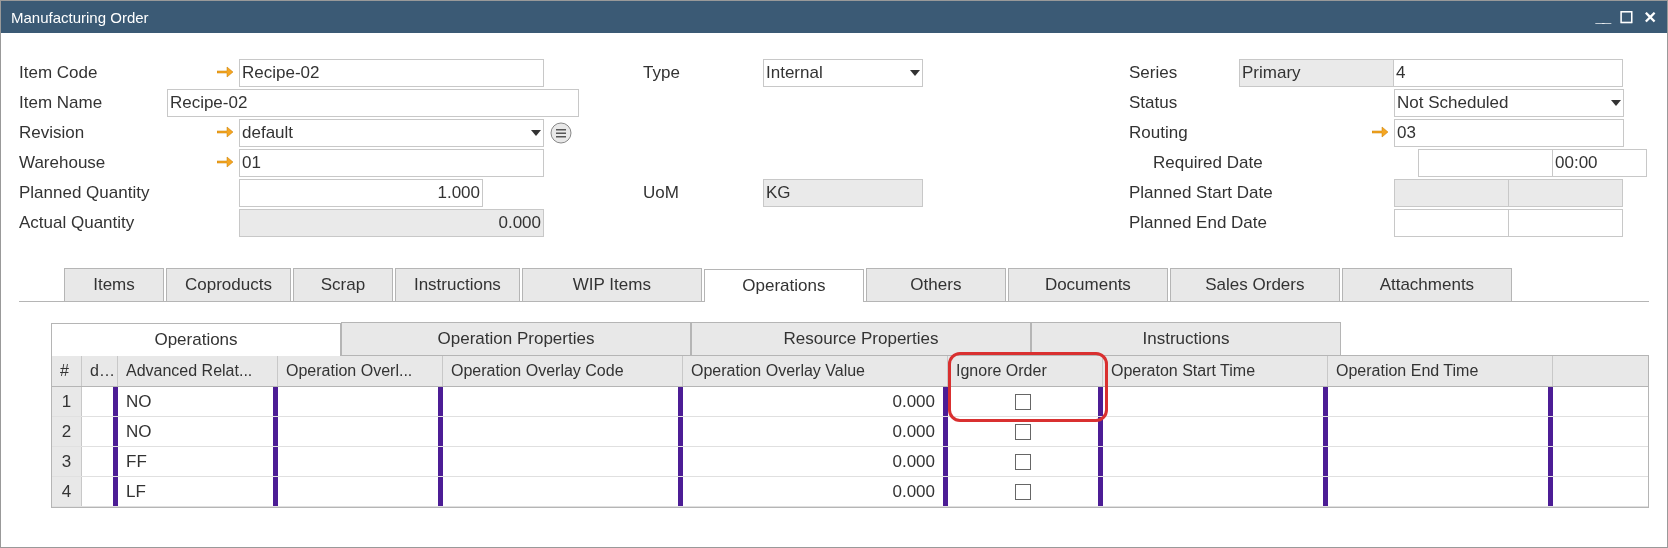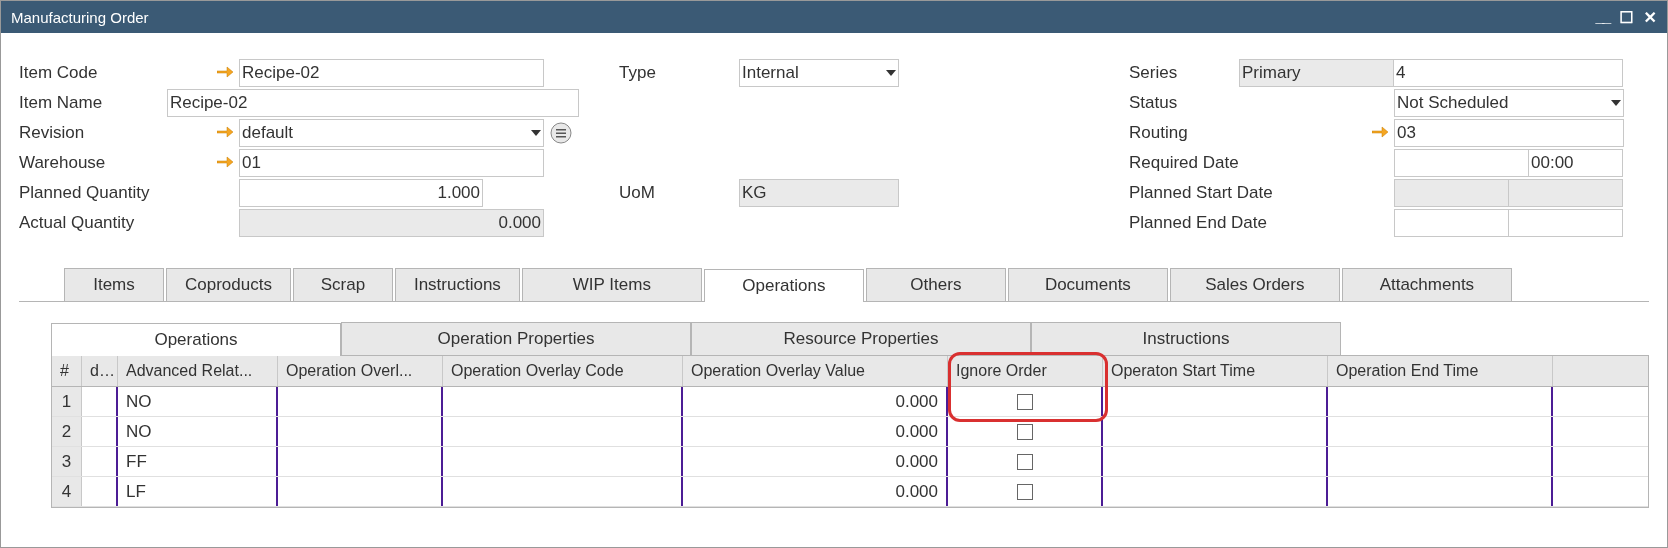--- a/index.html
+++ b/index.html
@@ -2,21 +2,21 @@
 <html><head>
 <meta charset="utf-8">
 <style>
 * { box-sizing: border-box; margin: 0; padding: 0; font-family: Tahoma, Arial, sans-serif; }
 body { background: #fff; width: 1668px; height: 548px; overflow: hidden; border: 1px solid #999; }
 
 .titlebar { background: #3b5a75; color: #fff; height: 32px; display: flex; align-items: center; padding: 0 10px; font-size: 15px; justify-content: space-between; }
 .titlebar .controls { display: flex; gap: 10px; align-items: center; }
 .titlebar .controls span { cursor: pointer; font-size: 16px; font-weight: bold; }
 
-.form-area { padding: 25px 18px 10px 18px; display: flex; gap: 40px; }
+.form-area { padding: 25px 18px 10px 18px; display: flex; gap: 64px; }
 .col { flex: 0 0 auto; }
 .col-left { width: 560px; }
 .col-mid { width: 300px; }
 .col-right { margin-left: auto; width: 520px; }
 
 .row { display: flex; align-items: center; height: 30px; margin-bottom: 0; font-size: 17px; color: #333; }
 .row label { width: 220px; position: relative; display: flex; align-items: center; }
 .row .link-arrow { position: absolute; right: 6px; top: 50%; transform: translateY(-50%); }
 .row input, .row .fieldbox { height: 28px; border: 1px solid #c8c8c8; background: #fff; padding: 0 2px; font-size: 17px; color: #333; }
 .row .fieldbox { display: flex; align-items: center; }
@@ -28,21 +28,21 @@
 .tab.active { background: #fff; position: relative; top: 1px; }
 
 .subtabs { display: flex; margin: 20px 18px 0 50px; border-bottom: 1px solid #b5b5b5; }
 .subtab { padding: 6px 50px; font-size: 17px; color: #333; background: #e8e8e8; border: 1px solid #b5b5b5; border-bottom: none; cursor: pointer; text-align: center; }
 .subtab.active { background: #fff; position: relative; top: 1px; }
 
 .grid { margin: 0 18px 0 50px; border: 1px solid #b5b5b5; border-top: none; }
 .grid-head { display: flex; background: #e8e8e8; border-bottom: 1px solid #b5b5b5; font-size: 16px; color: #333; }
 .grid-head .cell { padding: 6px 8px; border-right: 1px solid #c8c8c8; white-space: nowrap; overflow: hidden; text-overflow: ellipsis; }
 .grid-row { display: flex; border-bottom: 1px solid #e0e0e0; font-size: 17px; color: #333; height: 30px; align-items: stretch; }
-.grid-row .cell { padding: 3px 8px; border-right: 2px solid #4c1d95; display: flex; align-items: center; }
+.grid-row .cell { padding: 3px 8px; border-right: 5px solid #4c1d95; display: flex; align-items: center; }
 .grid-row .rownum { background: #e8e8e8; justify-content: center; border-right: 1px solid #c8c8c8; }
 .cell.num { justify-content: flex-end; }
 .cell.center { justify-content: center; }
 
 .c-rownum { width: 30px; }
 .c-opcode { width: 36px; }
 .c-adv { width: 160px; }
 .c-ovid { width: 165px; }
 .c-ovcode { width: 240px; }
 .c-ovval { width: 265px; }
@@ -178,21 +178,21 @@
         <span>Routing</span>
         <span class="link-arrow">
           <svg class="arrow-icon" viewBox="0 0 16 12">
               <path d="M0 5 L10 5 L10 1 L16 6 L10 11 L10 7 L0 7 Z" fill="#f5a623" stroke="#c77d00" stroke-width="0.5"></path>
             </svg>
         </span>
       </label>
       <input style="width: 230px;" value="03">
     </div>
     <div class="row">
-      <label style="width:265px;">Required Date</label>
+      <label style="width:265px;margin-left:24px;">Required Date</label>
       <input style="width: 135px;" value="">
       <input style="width: 95px; margin-left: -1px;" value="00:00">
     </div>
     <div class="row">
       <label style="width:265px;">Planned Start Date</label>
       <input class="ro" readonly="" style="width: 115px;" value="">
       <input class="ro" readonly="" style="width: 115px; margin-left: -1px;" value="">
     </div>
     <div class="row">
       <label style="width:265px;">Planned End Date</label>

